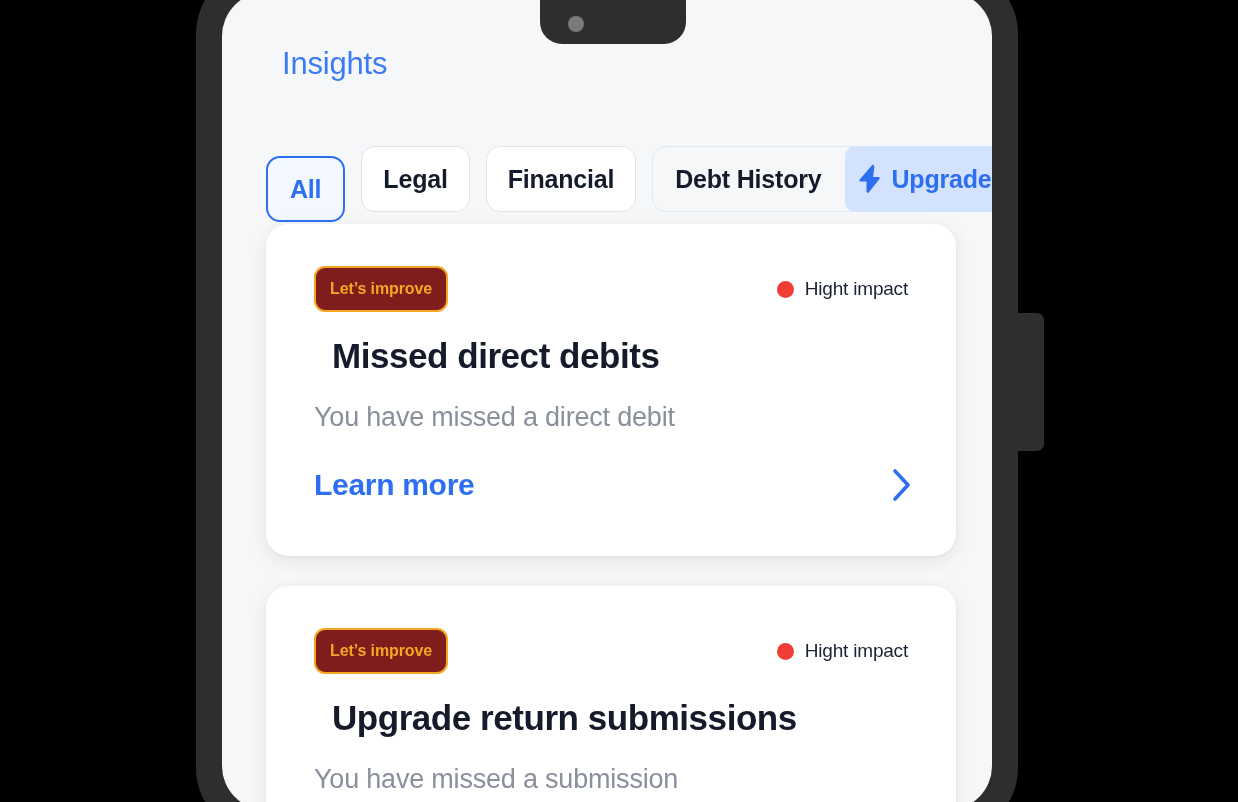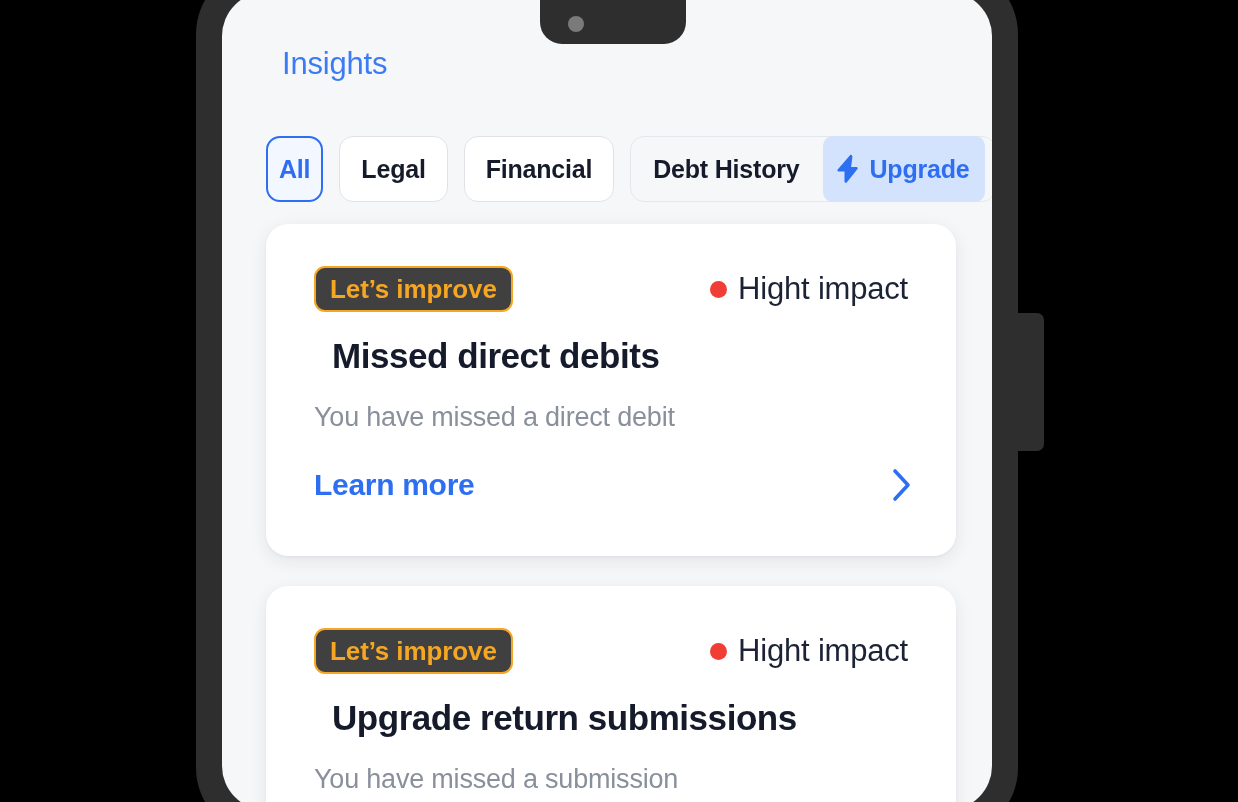--- a/index.html
+++ b/index.html
@@ -112,21 +112,22 @@
     font-size: 25px;
     font-weight: 700;
     color: #151B2B;
     letter-spacing: -0.2px;
   }
 
   .chip.active {
     border: 2.4px solid #2E6FF2;
     background: #F3F7FF;
     color: #2E6FF2;
-    padding: 0 11px;
+    padding: 0 22px;
+    margin-top: 20px;
   }
 
   .chip.with-upgrade {
     background: #F5F7F9;
     border-color: #E4E8EC;
     padding: 0 10px 0 22px;
     gap: 24px;
   }
 
   .upgrade-badge {
@@ -172,33 +173,33 @@
     align-items: center;
     justify-content: space-between;
   }
 
   .improve-badge {
     display: inline-flex;
     align-items: center;
     height: 46px;
     padding: 0 14px;
     border: 2px solid #F5A623;
-    background: #404040;
+    background: #7f1d1d;
     border-radius: 11px;
     color: #F5A623;
-    font-size: 26px;
+    font-size: 16px;
     font-weight: 700;
     letter-spacing: -0.1px;
   }
 
   .impact {
     display: inline-flex;
     align-items: center;
     gap: 11px;
-    font-size: 31px;
+    font-size: 19px;
     font-weight: 400;
     color: #1B2335;
     letter-spacing: -0.2px;
   }
 
   .impact-dot {
     width: 17px;
     height: 17px;
     border-radius: 50%;
     background: #F03E36;

